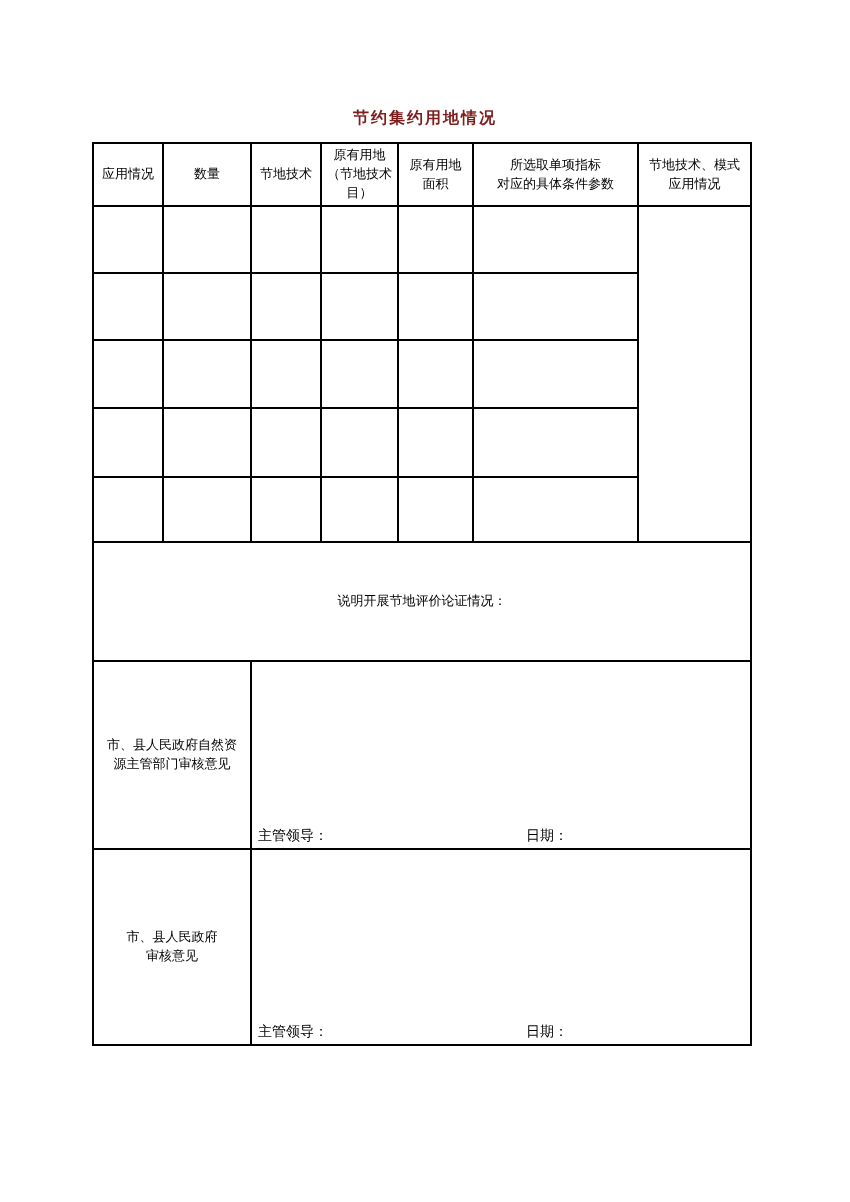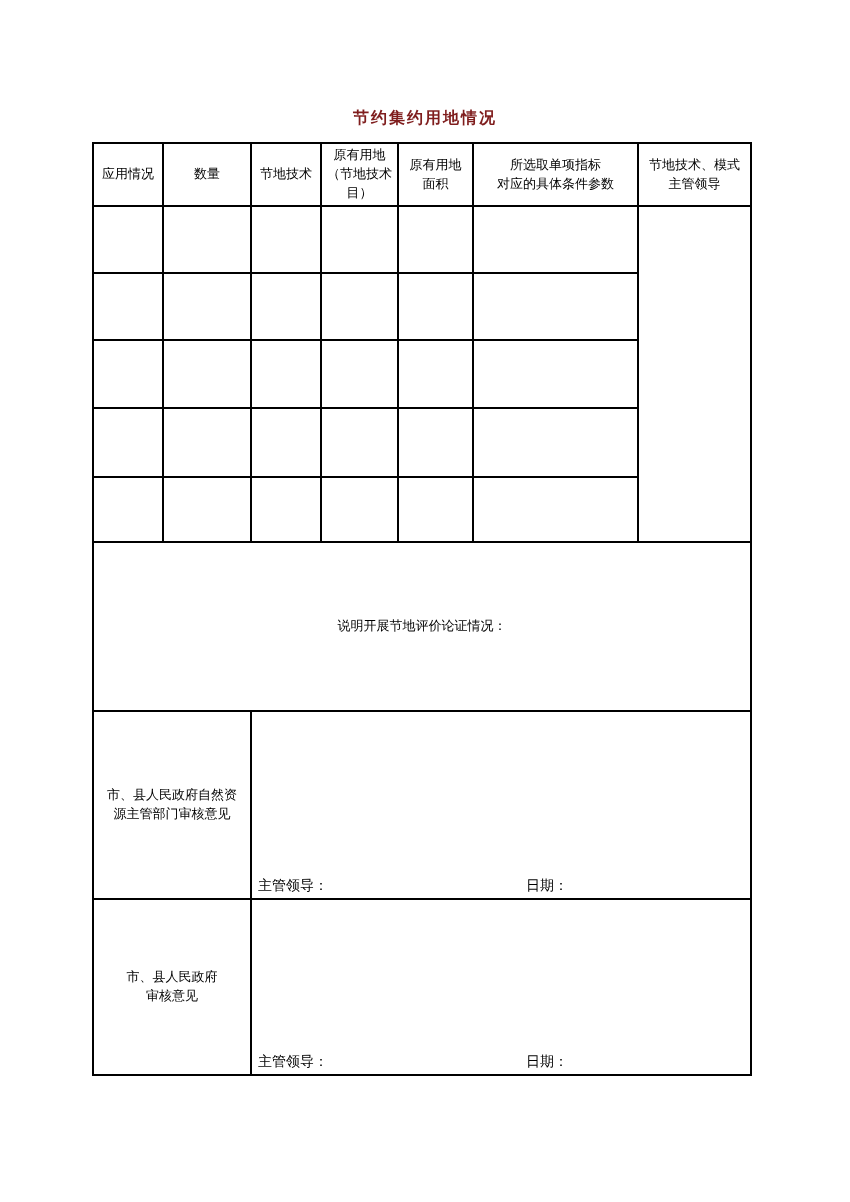--- a/index.html
+++ b/index.html
@@ -40,23 +40,23 @@
     line-height: 1.45;
     padding: 2px;
   }
   .pre { white-space: pre-line; }
   tr.header-row { height: 63px; }
   tr.empty-row-1 { height: 67px; }
   tr.empty-row-2 { height: 67px; }
   tr.empty-row-3 { height: 68px; }
   tr.empty-row-4 { height: 69px; }
   tr.empty-row-5 { height: 65px; }
-  tr.note-row { height: 169px; }
+  tr.note-row { height: 119px; }
   tr.section-row-1 { height: 188px; }
-  tr.section-row-2 { height: 176px; }
+  tr.section-row-2 { height: 196px; }
   td.note-cell {
     vertical-align: top;
     text-align: left;
     font-size: 14px;
     padding: 3px 5px;
   }
   td.section-label {
     font-size: 14px;
     line-height: 1.55;
     margin-left: 38px;
@@ -107,21 +107,21 @@
       <td class="pre">数量</td>
       <td class="pre">节地技术</td>
       <td class="pre">原有用地
 （节地技术
 目）</td>
       <td class="pre">原有用地
 面积</td>
       <td class="pre">所选取单项指标
 对应的具体条件参数</td>
       <td class="pre">节地技术、模式
-主管领导</td>
+应用情况</td>
     </tr>
 
     <tr class="empty-row-1">
       <td></td>
       <td></td>
       <td></td>
       <td></td>
       <td></td>
       <td></td>
       <td rowspan="5"></td>

